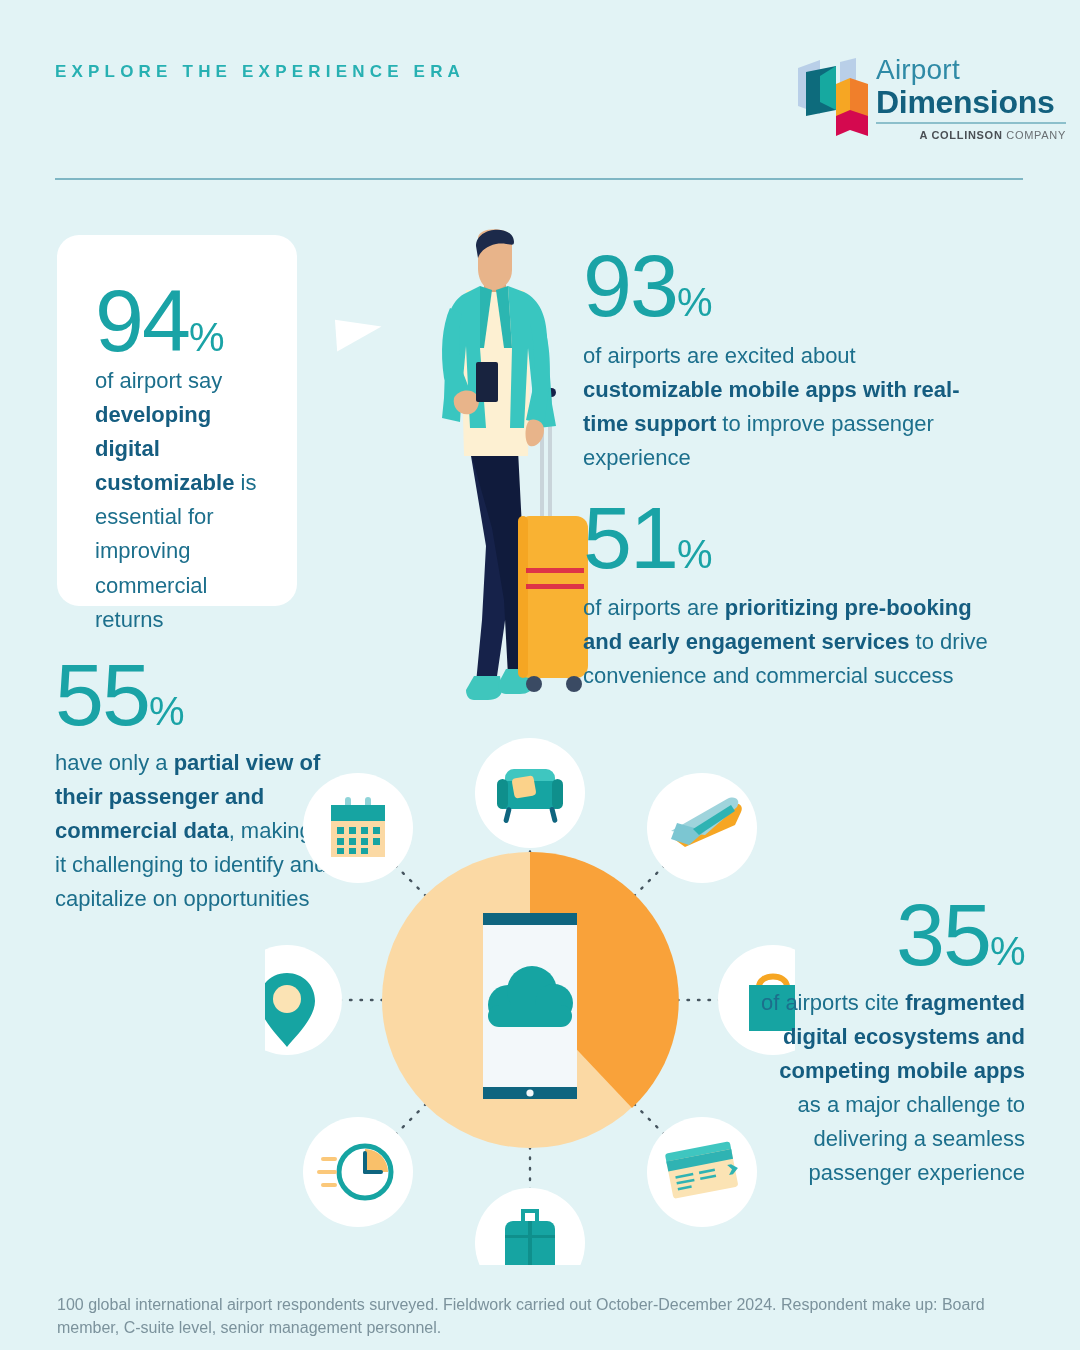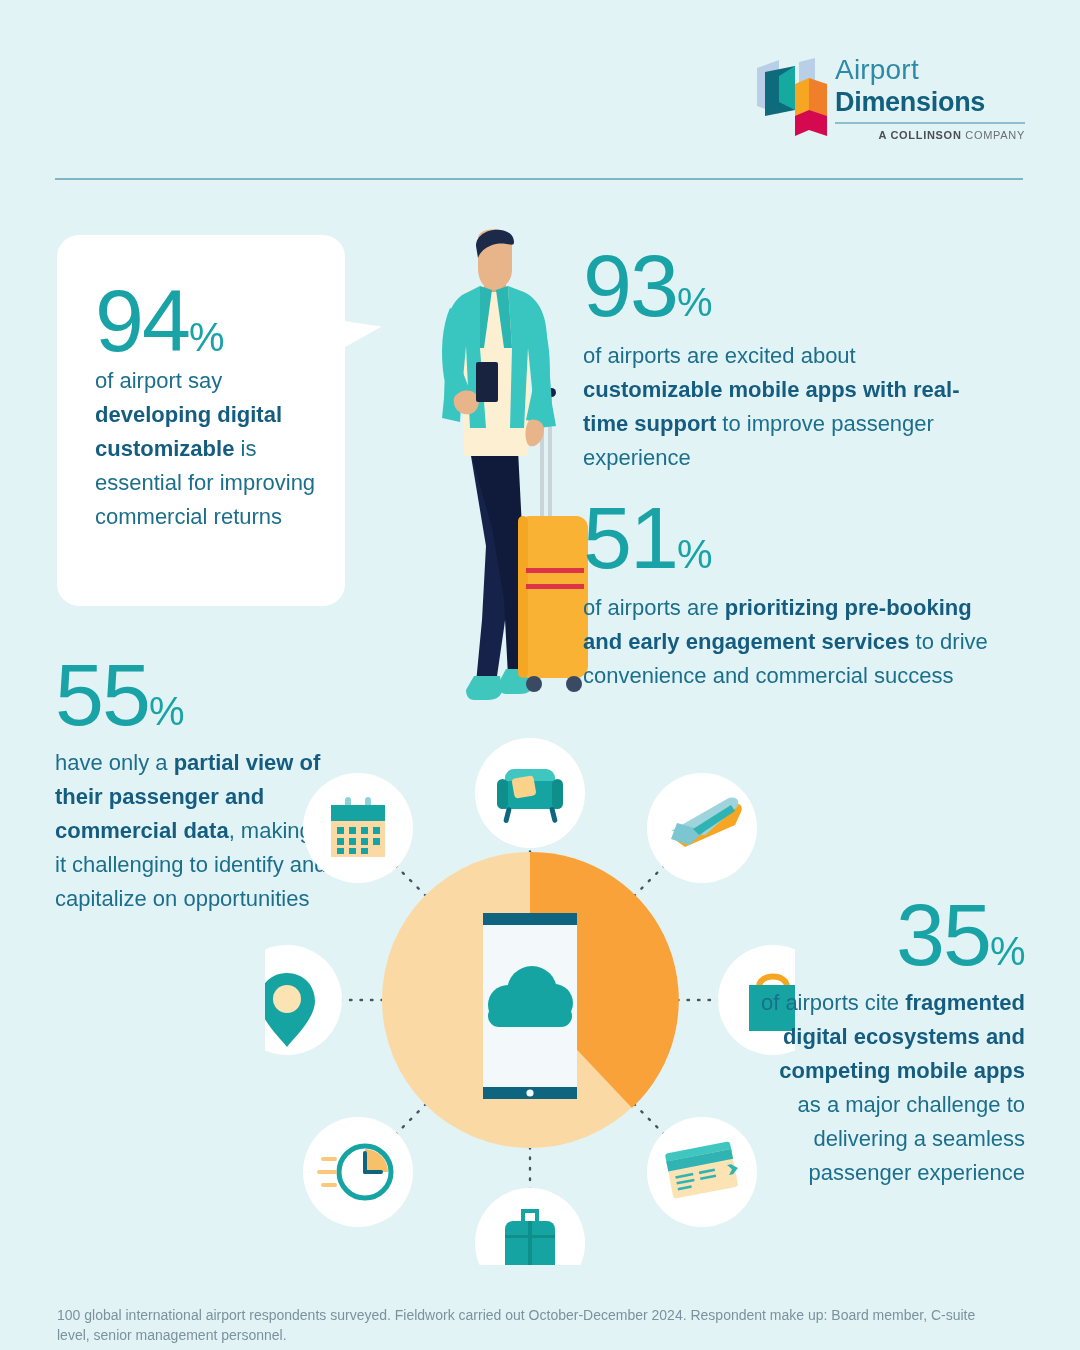--- a/index.html
+++ b/index.html
@@ -21,42 +21,42 @@
     position: absolute; left: 53px; top: 93px;
     font-size: 45px; font-weight: 700; letter-spacing: -0.3px;
     color: #13607e;
   }
   .header-rule {
     position: absolute; left: 55px; top: 178px;
     width: 968px; height: 2px; background: #7fb6c4;
   }
 
   
-  .logo { position: absolute; left: 755px; top: 55px; width: 270px; height: 90px; }
+  .logo { position: absolute; left: 796px; top: 55px; width: 270px; height: 90px; }
   .logo-mark { position: absolute; left: 0; top: 3px; width: 72px; height: 78px; }
   .logo-text { position: absolute; left: 80px; top: 0px; width: 190px; }
   .logo-airport {
     font-size: 28px; font-weight: 400; color: #2f8aa6; line-height: 30px;
     letter-spacing: 0.2px;
   }
   .logo-dimensions {
-    font-size: 27px; font-weight: 700; color: #13607e; line-height: 34px;
+    font-size: 32px; font-weight: 700; color: #13607e; line-height: 34px;
     letter-spacing: -0.3px;
   }
   .logo-underline { width: 190px; height: 2px; background: #8cbfcb; margin-top: 3px; }
   .logo-tag {
     margin-top: 5px; text-align: right; font-size: 11px; letter-spacing: 0.7px;
     color: #6a6f73;
   }
   .logo-tag b { font-weight: 700; color: #4a4f54; }
 
   
   .card94 {
     position: absolute; left: 57px; top: 235px;
-    width: 288px; height: 371px;
+    width: 240px; height: 371px;
     background: #ffffff; border-radius: 22px;
   }
   .card94-tail {
     position: absolute; left: 336px; top: 318px;
     width: 0; height: 0;
     border-top: 10px solid transparent;
     border-bottom: 22px solid transparent;
     border-left: 46px solid #ffffff;
     transform: rotate(-4deg);
   }
@@ -89,28 +89,29 @@
 
   
   .traveller { position: absolute; left: 400px; top: 228px; width: 190px; height: 492px; }
 
   
   .hub { position: absolute; left: 265px; top: 735px; width: 530px; height: 530px; }
 
   
   .footer {
     position: absolute; left: 57px; top: 1293px; width: 940px;
-    font-size: 14px; line-height: 1.45; color: #7b929c; margin-top: 12px;
+    font-size: 16px; line-height: 1.45; color: #7b929c;
   }
 </style>
 </head>
 <body>
 
 <div class="page">
 
+  <div class="eyebrow">EXPLORE THE EXPERIENCE ERA</div>
   <div class="header-rule"></div>
 
   <div class="logo">
     <div class="logo-mark">
       <svg viewBox="0 0 72 78" width="72" height="78">
         <polygon points="2,10 24,2 24,56 2,48" fill="#b9cfe8"></polygon>
         <polygon points="10,14 40,8 40,52 10,58" fill="#0d6b7c"></polygon>
         <polygon points="24,18 40,8 40,52 24,44" fill="#16a9a0"></polygon>
         <polygon points="44,4 60,0 60,34 44,38" fill="#b9cfe8"></polygon>
         <polygon points="40,26 54,20 54,66 40,60" fill="#f6a623"></polygon>

